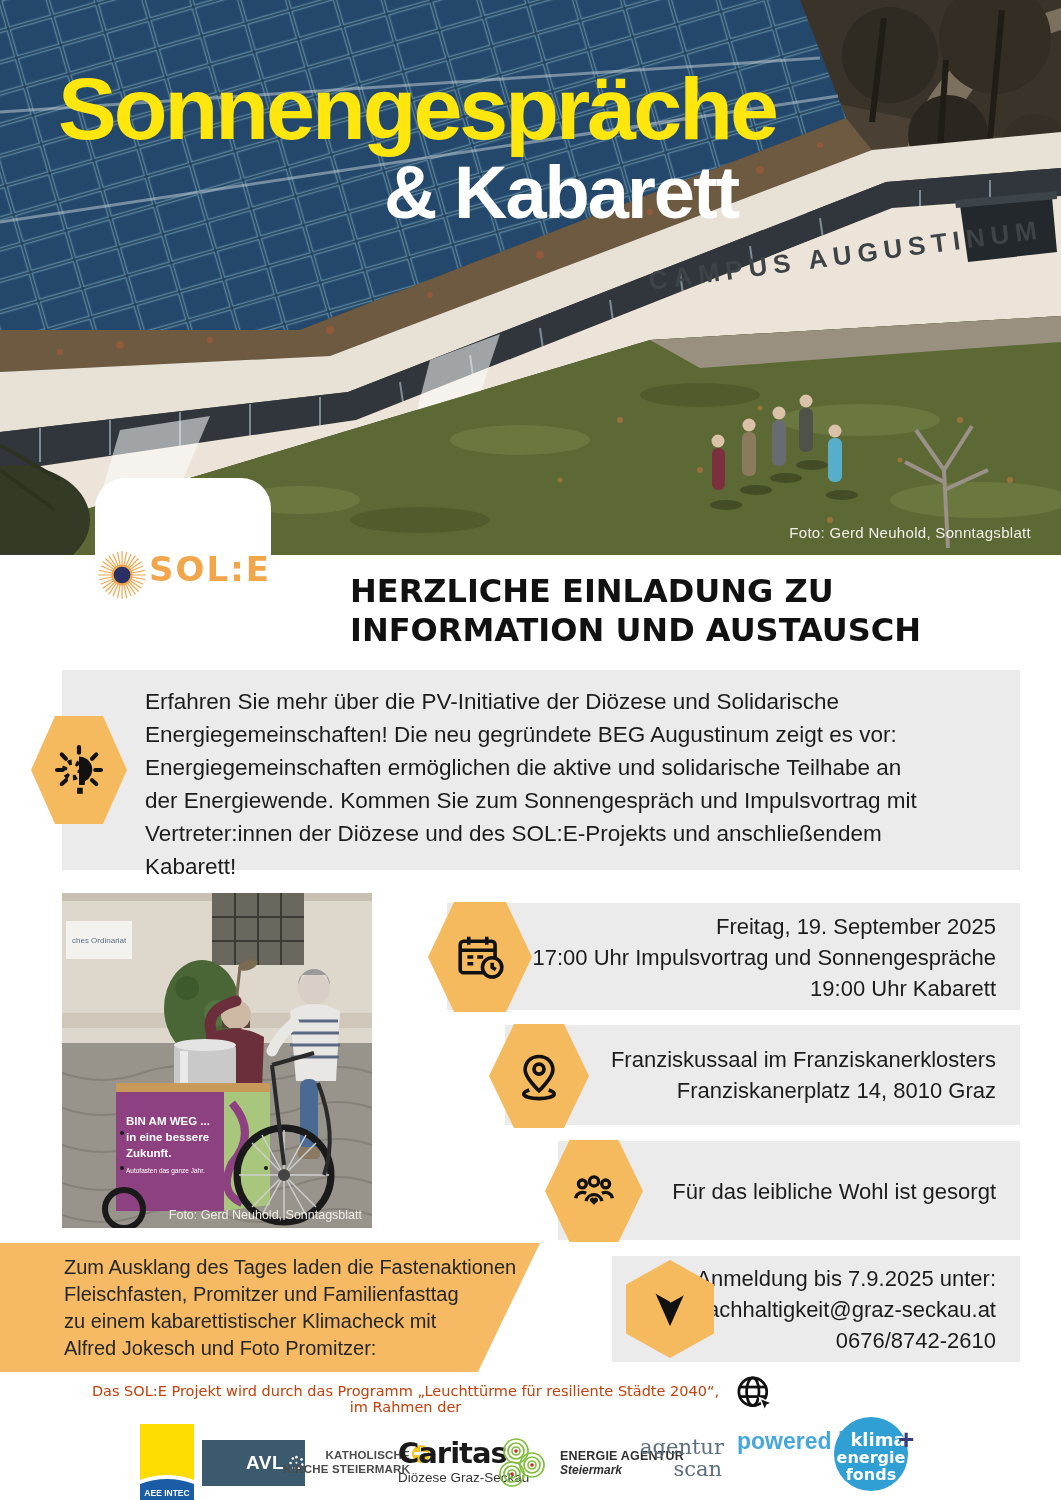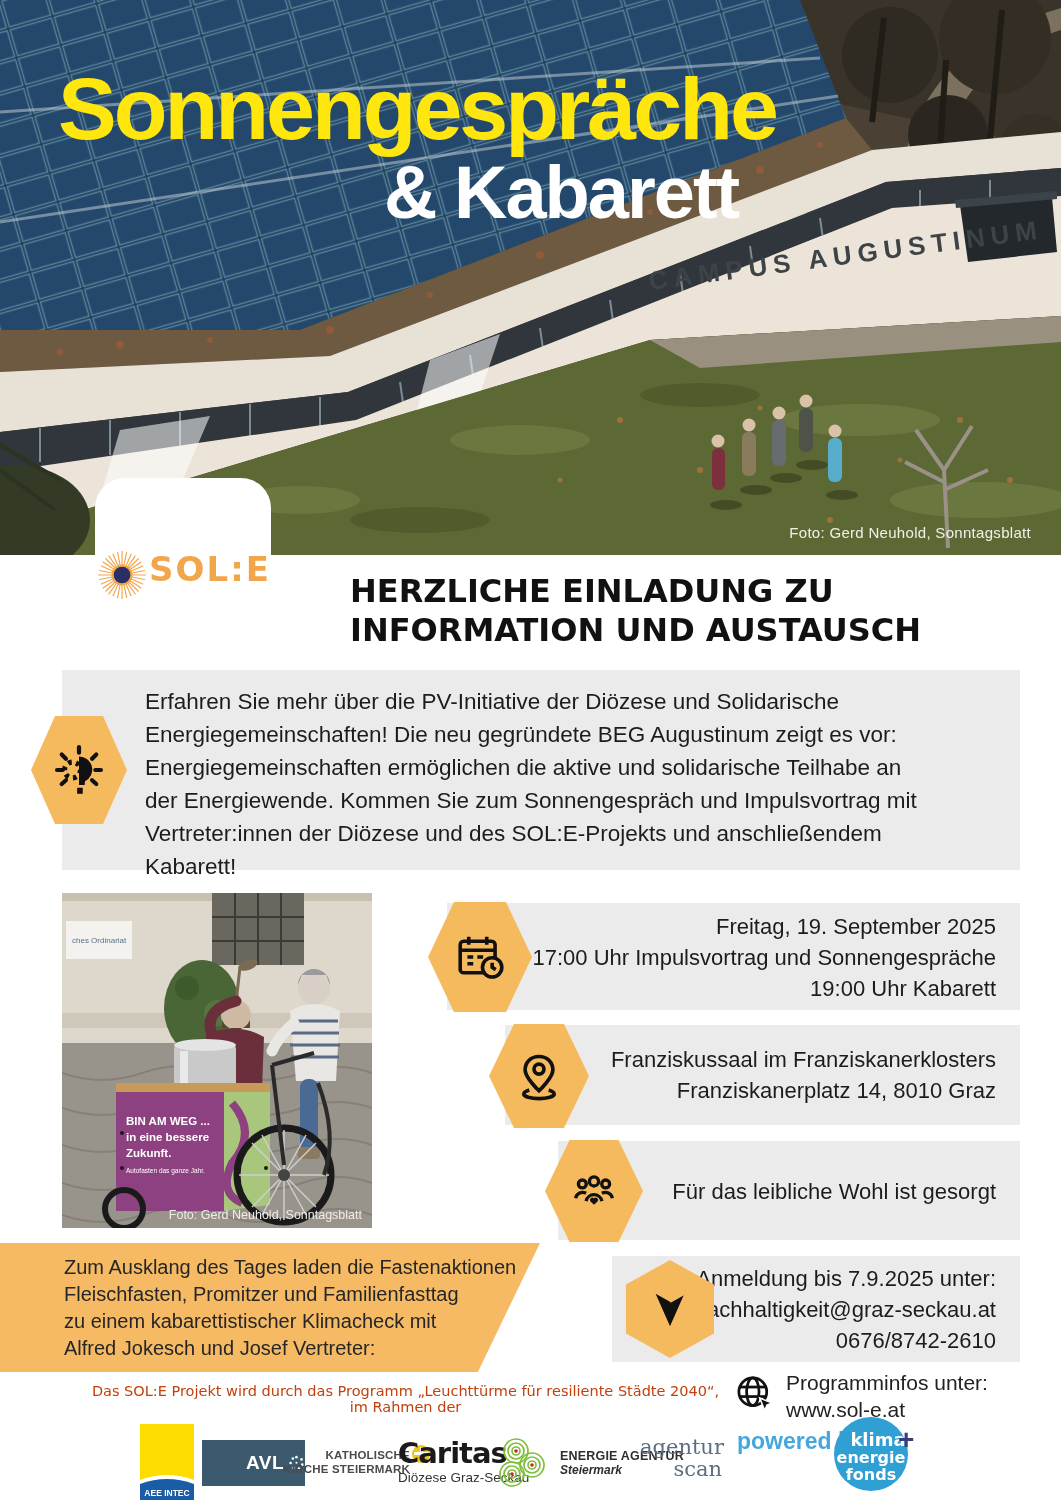--- a/index.html
+++ b/index.html
@@ -443,41 +443,37 @@
       <path d="M12,21 L4.5,4 L12,8.2 L19.5,4 Z" fill="#111"></path>
       <path d="M12,8.2 L19.5,4" stroke="#f6ba5e" stroke-width="1.2"></path>
     </svg>
   </div>
 
   <div class="abs kab">
     <div class="inner">
       <div>Zum Ausklang des Tages laden die Fastenaktionen</div>
       <div>Fleischfasten, Promitzer und Familienfasttag</div>
       <div>zu einem kabarettistischer Klimacheck mit</div>
-      <div>Alfred Jokesch und Josef Vertreter:</div>
+      <div>Alfred Jokesch und Foto Promitzer:</div>
       <div class="quote">“Hoffnungslos, aber nicht ernst.”</div>
     </div>
   </div>
 
   <div class="abs funding">
     <div class="l">Das SOL:E Projekt wird durch das Programm „Leuchttürme für resiliente Städte 2040“, im Rahmen der</div>
   </div>
 
   <div class="abs globe">
     <svg width="44" height="44" viewBox="0 0 24 24" fill="none" stroke="#111" stroke-width="1.5">
       <circle cx="10.8" cy="10.8" r="7.6"></circle>
       <ellipse cx="10.8" cy="10.8" rx="3.4" ry="7.6"></ellipse>
       <line x1="3.4" y1="8.2" x2="18.2" y2="8.2"></line>
         <line x1="3.4" y1="13.4" x2="18.2" y2="13.4"></line>
       <path d="M14.6,14.2 l6.8,2.7 -2.9,1.2 -1.2,2.9 Z" fill="#111" stroke="#fff" stroke-width=".8"></path>
     </svg>
-  </div>
-  <div class="abs proginfo">
-    <div>Programminfos unter:</div>
-    <div>www.sol-e.at</div>
   </div>
 
   <div class="abs powered">powered by</div>
   <div class="abs kf-circle">
     <div class="k1">klima</div>
     <div class="k2">energie</div>
     <div class="k3">fonds</div>
   </div>
   <div class="abs kf-plus">+</div>
 

